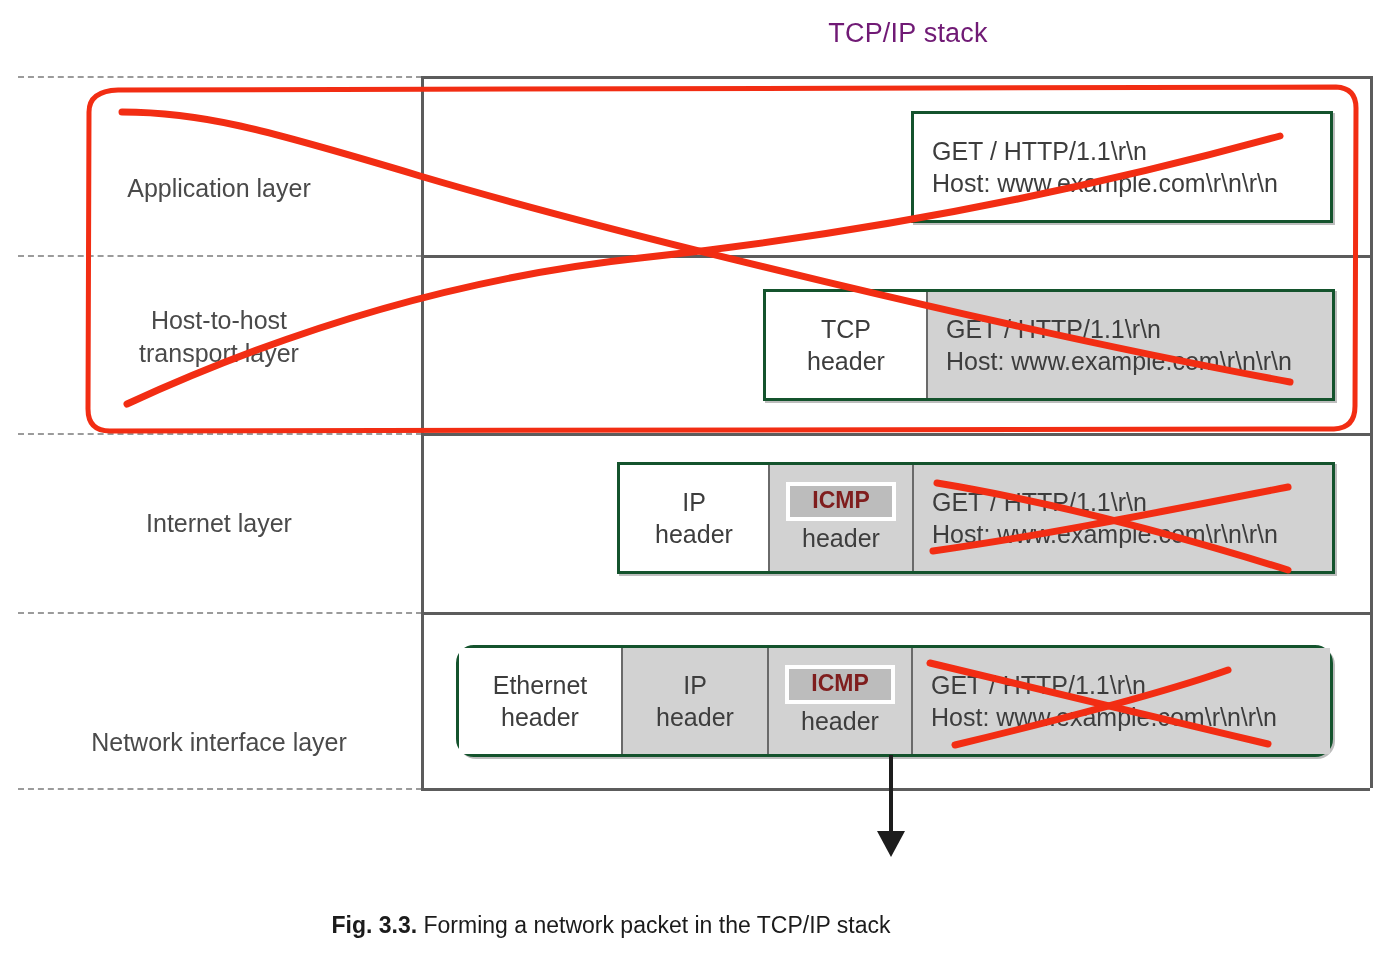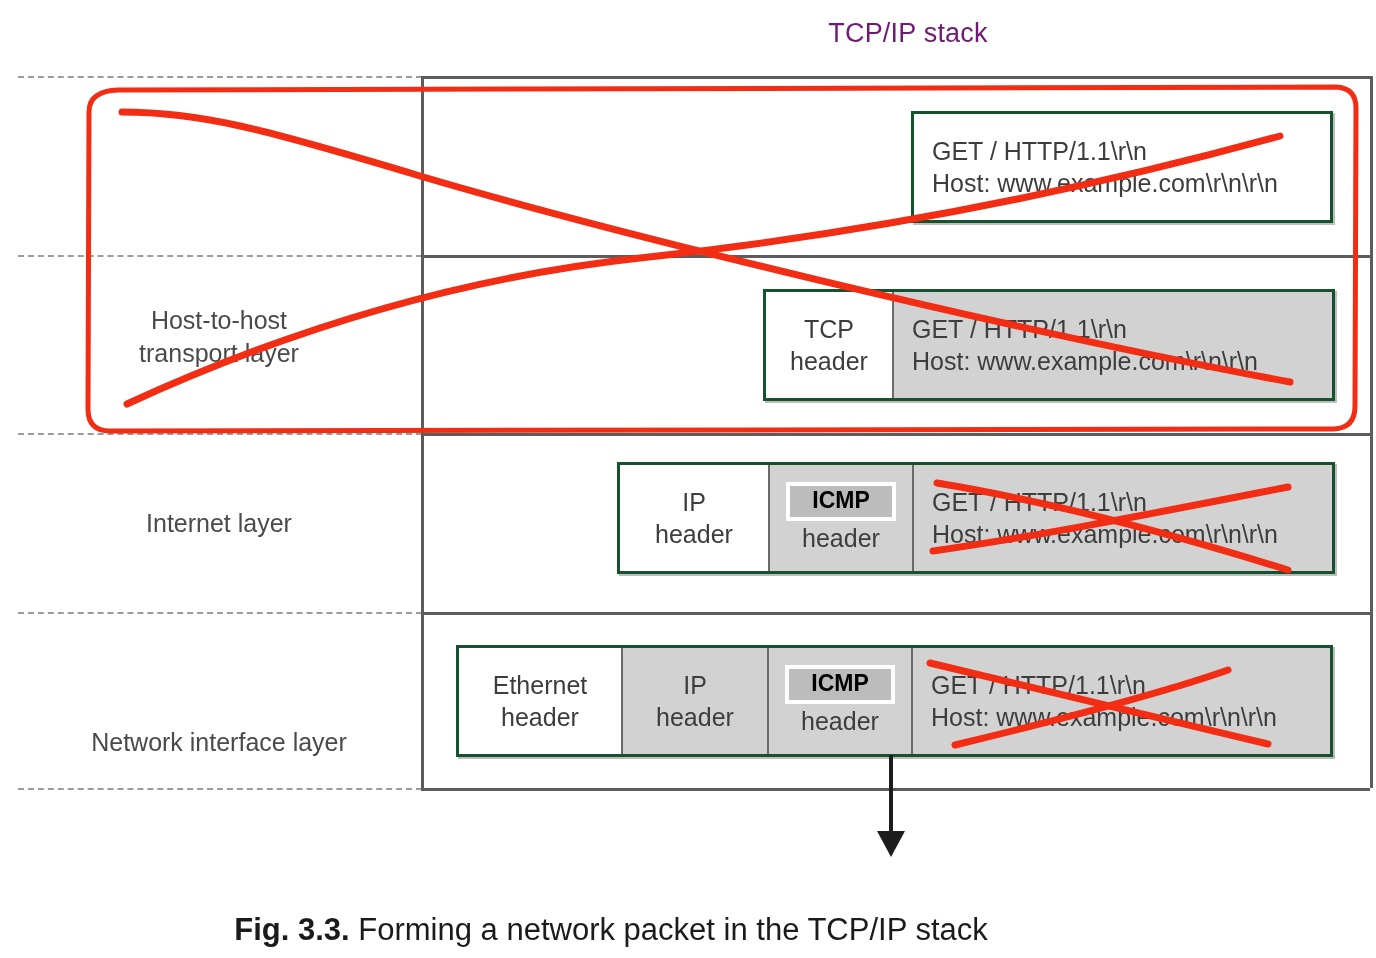--- a/index.html
+++ b/index.html
@@ -116,21 +116,21 @@
     padding-left: 18px;
     font-size: 25px;
   }
   .cell.payload .pline { display: block; text-align: left; }
 
   .icmp-top {
     background: #bcbcbc;
     border: 4px solid #ffffff;
     font-weight: bold;
     font-size: 23px;
-    color: #000000;
+    color: #7f1d1d;
     padding: 2px 22px 4px 22px;
     line-height: 1.1;
     margin-bottom: 1px;
   }
 
   
   #out-arrow-line {
     position: absolute;
     left: 889px;
     top: 755px;
@@ -157,21 +157,21 @@
     color: #4a4a4a;
   }
 
   
   #caption {
     position: absolute;
     left: 0;
     top: 912px;
     width: 1222px;
     text-align: center;
-    font-size: 31px;
+    font-size: 23px;
     color: #1b1b1b;
   }
   #caption .figno { font-weight: bold; }
 
   
   #annotations {
     position: absolute;
     left: 0; top: 0;
     width: 1376px; height: 958px;
     pointer-events: none;
@@ -197,33 +197,36 @@
 
     <div class="hline-dashed" style="top:536px;"></div>
     <div class="hline-solid" style="top:536px;"></div>
 
     <div class="hline-dashed" style="top:712px;"></div>
     <div class="hline-solid" style="top:712px;"></div>
 
     <div id="vline-left"></div>
     <div id="vline-right"></div>
 
+    <div class="layer-label" style="top:96px;">
+      <span>Application layer</span>
+    </div>
     <div class="packet" style="left:911px; top:35px; width:422px; height:112px;">
       <div class="cell payload plain" style="width:100%;">
         <span class="pline">GET / HTTP/1.1\r\n</span>
         <span class="pline">Host: www.example.com\r\n\r\n</span>
       </div>
     </div>
 
     <div class="layer-label" style="top:228px;">
       <span>Host-to-host</span><br>
       <span>transport layer</span>
     </div>
     <div class="packet" style="left:763px; top:213px; width:572px; height:112px;">
-      <div class="cell plain" style="width:126px;">
+      <div class="cell plain" style="width:160px;">
         <span>TCP</span>
         <span>header</span>
       </div>
       <div class="cell payload shaded" style="flex:1;">
         <span class="pline">GET / HTTP/1.1\r\n</span>
         <span class="pline">Host: www.example.com\r\n\r\n</span>
       </div>
     </div>
 
     <div class="layer-label" style="top:431px;">
@@ -240,21 +243,21 @@
       </div>
       <div class="cell payload shaded" style="flex:1;">
         <span class="pline">GET / HTTP/1.1\r\n</span>
         <span class="pline">Host: www.example.com\r\n\r\n</span>
       </div>
     </div>
 
     <div class="layer-label" style="top:615px;margin-top:35px;">
       <span>Network interface layer</span>
     </div>
-    <div class="packet" style="left:456px; top:569px; width:877px; height:112px;">
+    <div class="packet" style="left:456px; top:569px; width:877px; height:112px;border-radius:18px;">
       <div class="cell plain" style="width:162px;">
         <span>Ethernet</span>
         <span>header</span>
       </div>
       <div class="cell shaded" style="width:146px;">
         <span>IP</span>
         <span>header</span>
       </div>
       <div class="cell shaded" style="width:144px;">
         <span class="icmp-top">ICMP</span>

